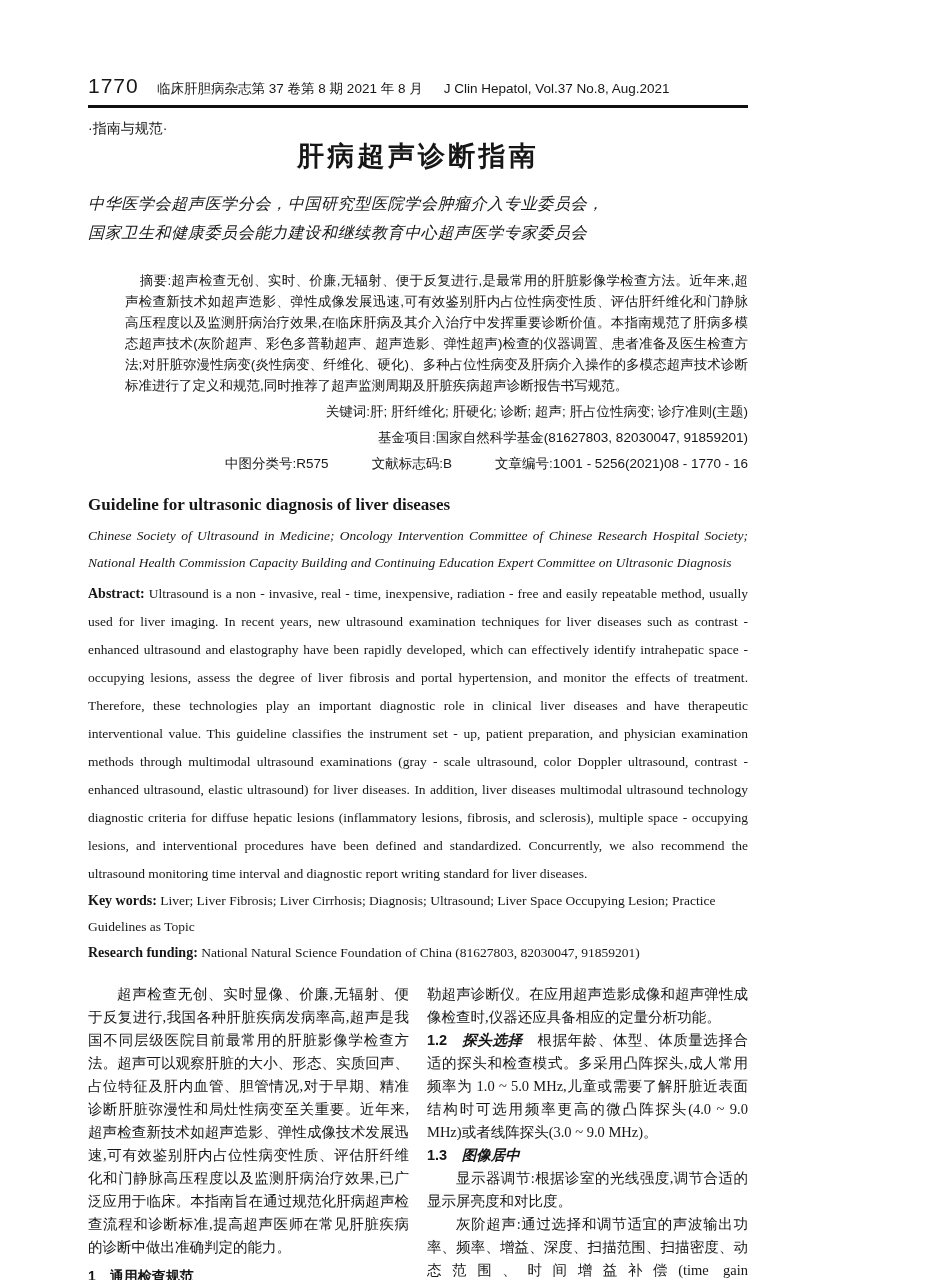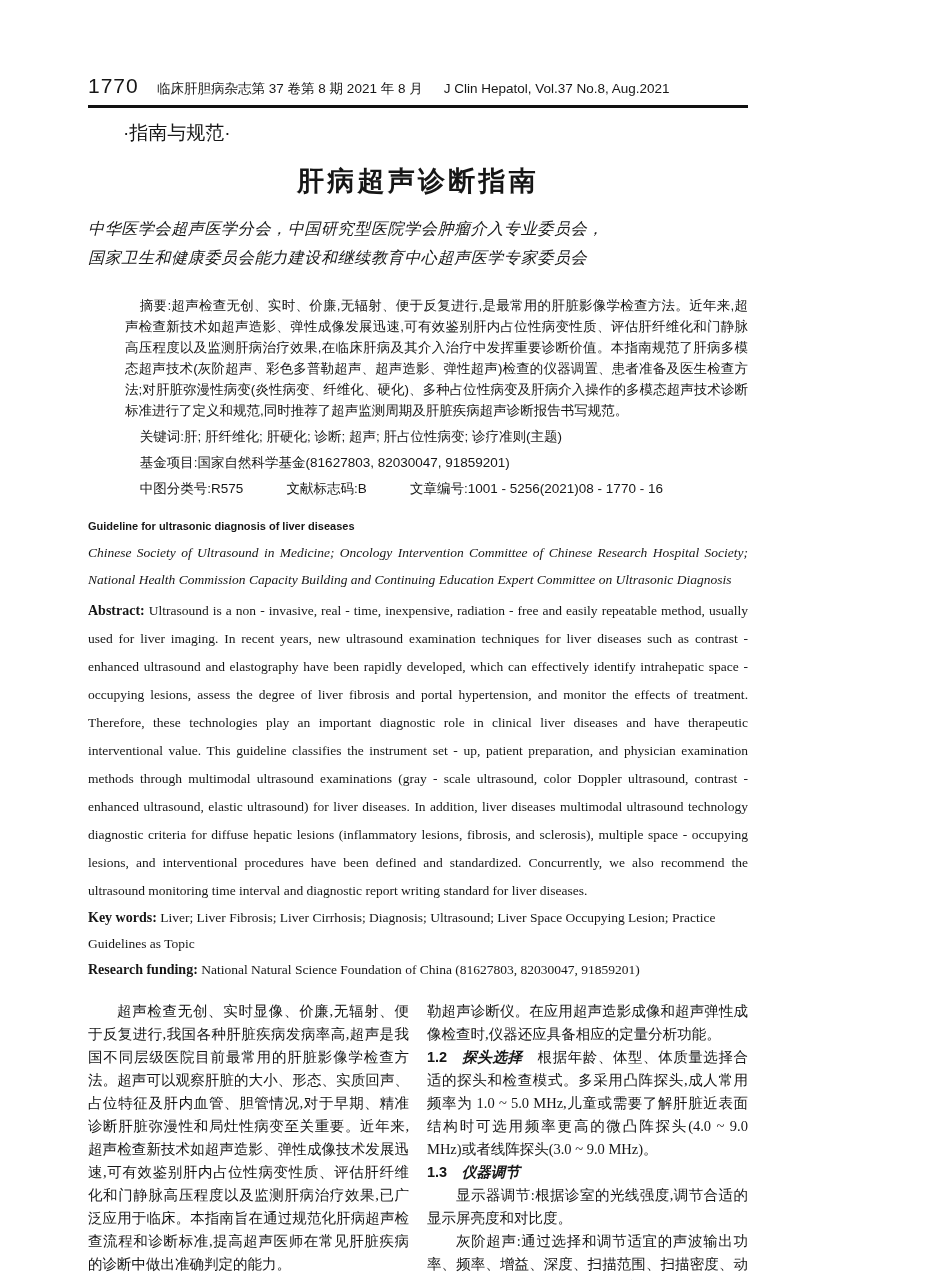--- a/index.html
+++ b/index.html
@@ -24,54 +24,52 @@
   }
   .pageno { font-size: 21px; letter-spacing: 1px; }
   .jinfo  { flex: 1; text-align: center; font-size: 13.5px; padding-right: 60px; }
   .jinfo .en { font-family: "Liberation Sans", sans-serif; }
   .rule { border-top: 3px solid #111; margin-top: 7px; }
 
   
   .section-marker {
     margin-top: 12px;
     font-family: "Liberation Sans", "DejaVu Sans", sans-serif;
-    font-size: 19px;
-    margin-left: 35px;
+    font-size: 14px;
   }
   h1.title {
-    margin-top: 17px;
     text-align: center;
     font-family: "Liberation Sans", "DejaVu Sans", sans-serif;
     font-size: 27px; font-weight: bold; letter-spacing: 0.12em;
   }
   .authors {
     margin-top: 15px;
     font-style: italic;
     font-size: 16px; line-height: 29px;
     letter-spacing: 0.04em;
   }
 
   
   .cn-abstract {
     margin-top: 23px;
     font-family: "Liberation Sans", "DejaVu Sans", sans-serif;
     font-size: 13.5px; line-height: 21px;
     text-align: justify;
     margin-left: 37px;
   }
   .cn-abstract p { text-indent: 1.1em; }
-  .cn-abstract p.kw { margin-top: 5px; text-align: left; }
+  .cn-abstract p.kw { margin-top: 5px; text-align: right; }
   .meta-row span { margin-right: 3.2em; }
   .meta-row span:last-child { margin-right: 0; }
 
   
   .en-block { margin-top: 21px; }
   .en-title {
-    font-size: 11px; font-weight: bold;
-    font-family: Liberation Sans, sans-serif;
+    font-size: 17px; font-weight: bold;
+    font-family: Liberation Serif, serif;
   }
   .en-authors {
     margin-top: 7px;
     font-style: italic; font-size: 13.5px; line-height: 27px;
     text-align: justify;
   }
   .en-abs {
     margin-top: 4px;
     font-size: 13.5px; line-height: 28px;
     text-align: justify;
@@ -157,20 +155,20 @@
 
       <div class="footnote">
         <div>DOI: 10.3969/j.issn.1001 - 5256.2021.08.007</div>
 
       </div>
     </div>
 
     <div class="col">
       <p>勒超声诊断仪。在应用超声造影成像和超声弹性成像检查时,仪器还应具备相应的定量分析功能。</p>
       <p><span class="heading-num">1.2</span><span class="sp"></span><span class="kai">探头选择</span><span class="sp"></span><span>根据年龄、体型、体质量选择合适的探头和检查模式。多采用凸阵探头,成人常用频率为 1.0 ~ 5.0 MHz,儿童或需要了解肝脏近表面结构时可选用频率更高的微凸阵探头(4.0 ~ 9.0 MHz)或者线阵探头(3.0 ~ 9.0 MHz)。</span></p>
-      <p><span class="heading-num">1.3</span><span class="sp"></span><span class="kai">仪器调节</span></p>
+      <p><span class="heading-num">1.3</span><span class="sp"></span><span class="kai">图像居中</span></p>
       <p class="indent">显示器调节:根据诊室的光线强度,调节合适的显示屏亮度和对比度。</p>
       <p class="indent">灰阶超声:通过选择和调节适宜的声波输出功率、频率、增益、深度、扫描范围、扫描密度、动态范围、时间增益补偿(time gain compensation,TGC)、侧向增益补偿(lateral gain control, LGC)、斑点噪声控制、空间复合成像、焦点数量、焦点位置、缩放、帧相关、伪彩等参数,以获得高分辨力、高清晰度的肝脏灰阶声像图。</p>
       <p><span class="heading-num">1.3.1</span><span class="sp"></span><span class="kai">二维成像模式(B 模式)</span><span class="sp"></span><span>要求“图像居中、大小适当、结构清晰、远近均匀”。</span></p>
     </div>
 
   </div>
 </div>
 
 </body></html>

